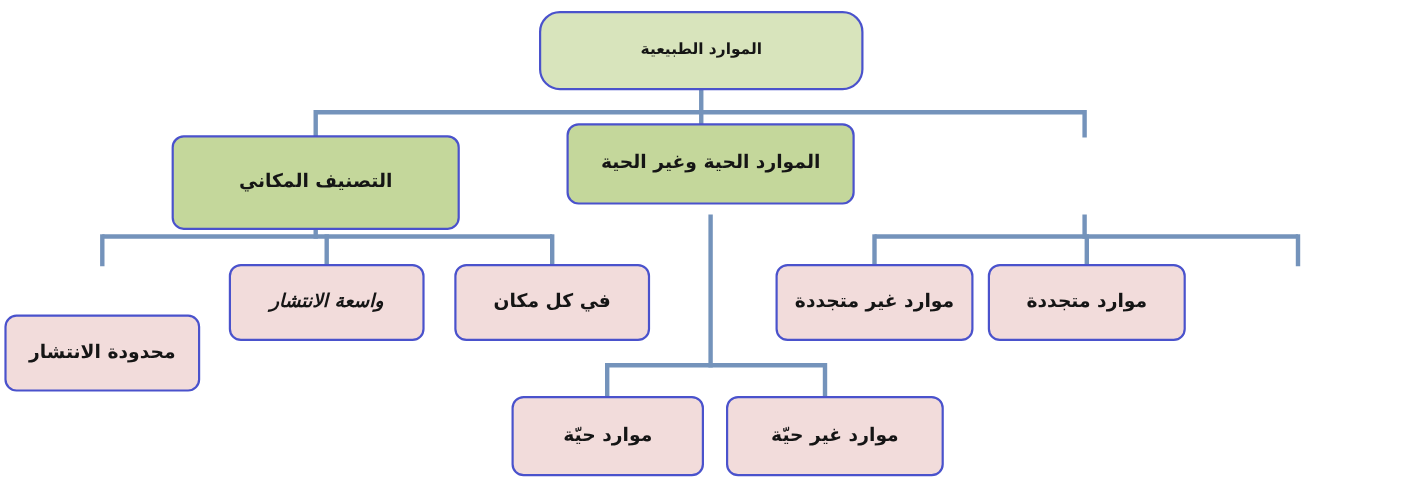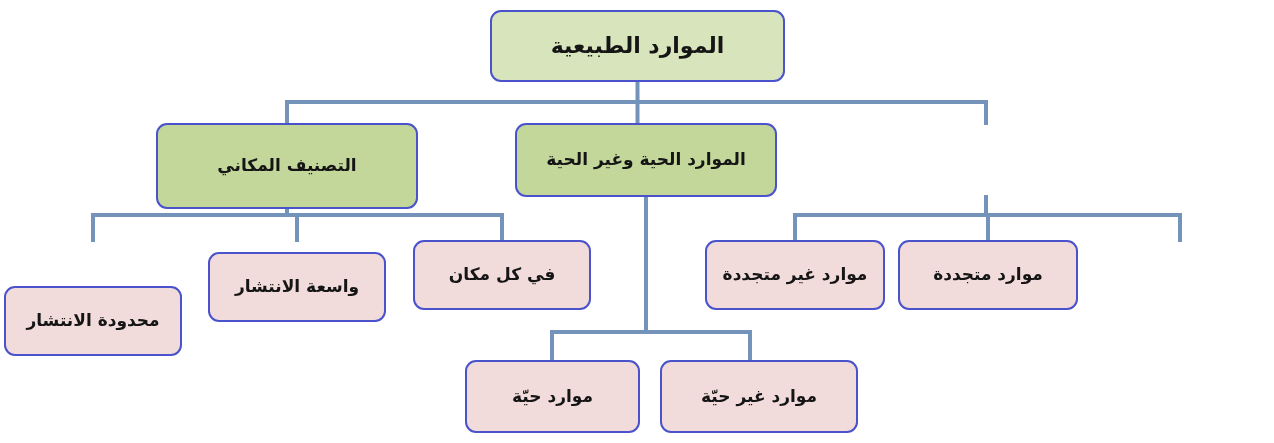--- a/index.html
+++ b/index.html
@@ -40,31 +40,31 @@
     justify-content: center;
     text-align: center;
     border: 2.5px solid var(--node-border, #4a52cc);
     border-radius: 11px;
     font-weight: bold;
     font-size: 17px;
     color: var(--text-color, #151515);
     padding: 2px 8px;
     line-height: 1.25;
   }
-  .node.root   { background: var(--root-fill, #d8e4bc); font-size: 22px; }
+  .node.root   { background: var(--root-fill, #d8e4bc); font-size: 14px; border-radius: 19px; }
   .node.branch { background: var(--branch-fill, #c4d79b); }
   .node.leaf   { background: var(--leaf-fill, #f2dcdb); }
 
   
   #n-root        { left: 490px;  top: 10px;  width: 295px; height: 72px; }
   #n-spatial     { left: 156px;  top: 123px; width: 262px; height: 86px; }
-  #n-living      { left: 515px;  top: 123px; width: 262px; height: 74px; }
+  #n-living      { left: 515px;  top: 112px; width: 262px; height: 74px; }
   #n-productive  { left: 855px;  top: 123px; width: 262px; height: 74px; }
   #n-limited     { left: 4px;    top: 240px; width: 178px; height: 70px; margin-top: 46px; }
-  #n-wide        { left: 208px;  top: 252px; width: 178px; height: 70px; }
+  #n-wide        { left: 208px;  top: 240px; width: 178px; height: 70px; font-style: italic; }
   #n-everywhere  { left: 413px;  top: 240px; width: 178px; height: 70px; }
   #n-nonrenew    { left: 705px;  top: 240px; width: 180px; height: 70px; }
   #n-renew       { left: 898px;  top: 240px; width: 180px; height: 70px; }
   #n-permanent   { left: 1092px; top: 240px; width: 176px; height: 70px; }
   #n-livingres   { left: 465px;  top: 360px; width: 175px; height: 73px; }
   #n-nonlivres   { left: 660px;  top: 360px; width: 198px; height: 73px; }
 </style>
 </head>
 <body>
 

